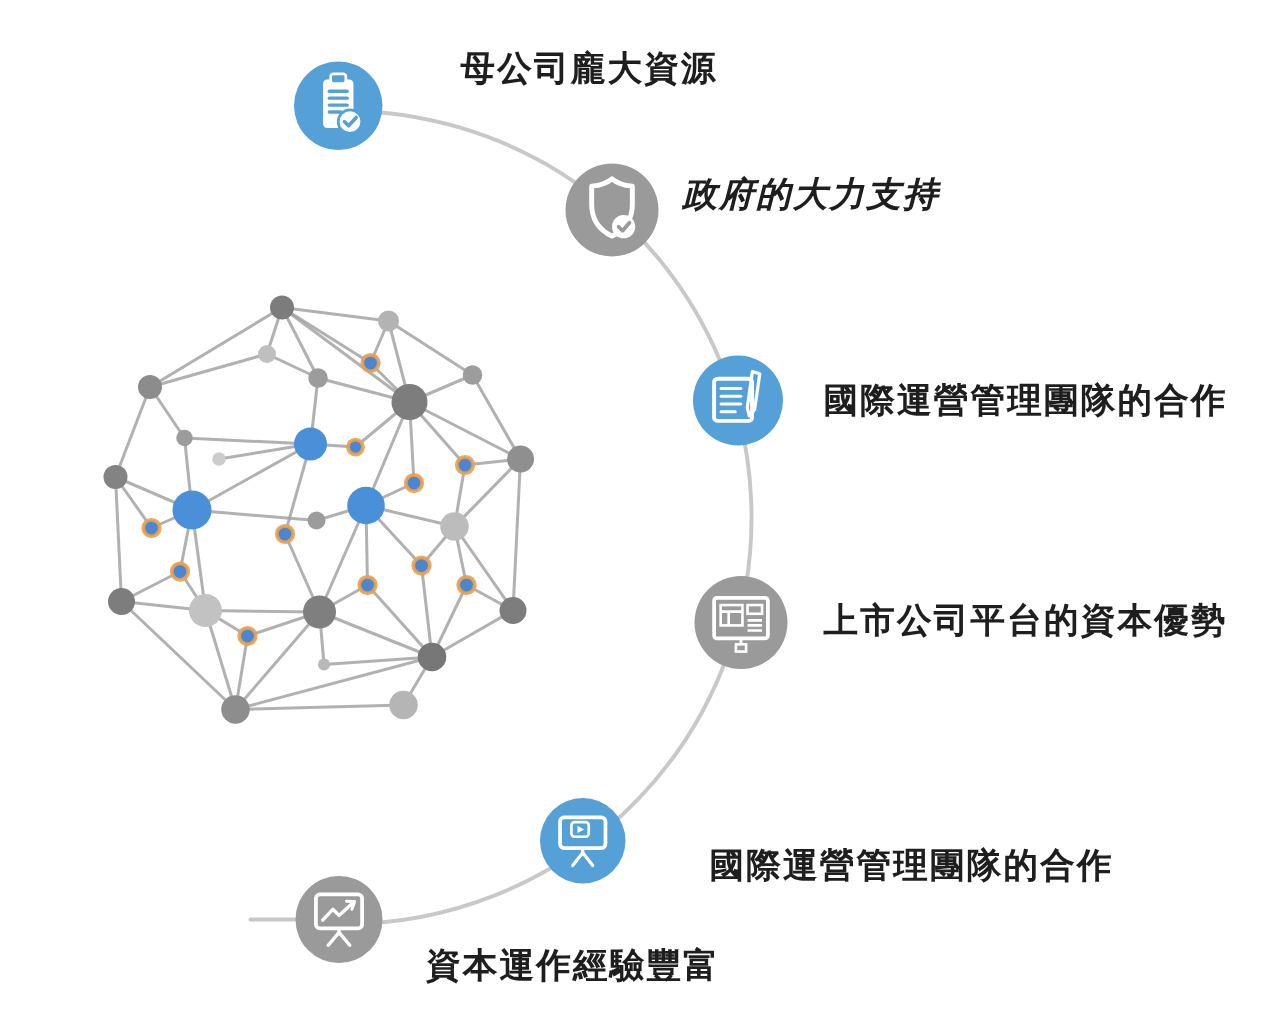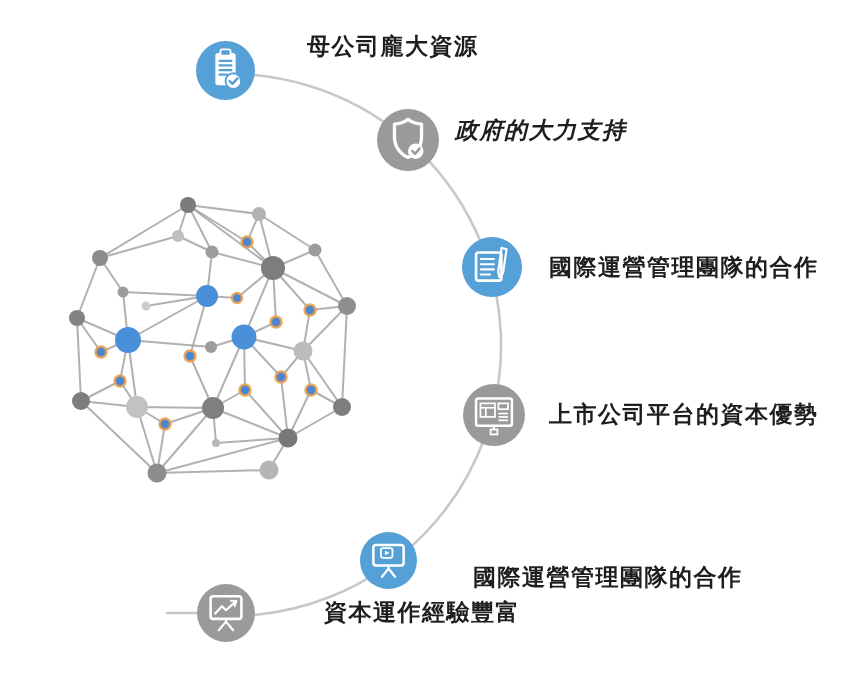--- a/index.html
+++ b/index.html
@@ -221,16 +221,16 @@
   <div class="feature">
     <div class="icon-circle" style="left: 197px; top: 584px; width: 58px; height: 58px; background: rgb(154, 154, 154);">
       <svg viewBox="0 0 64 64">
         <rect x="15" y="13.5" width="34" height="25" rx="3" fill="none" stroke="#fff" stroke-width="2.8"></rect>
         <path d="M20 32.5 L27.5 24.5 L32 29 L42.5 19.5" fill="none" stroke="#fff" stroke-width="2.5" stroke-linecap="round" stroke-linejoin="round"></path>
         <path d="M37.5 18.5 L43.5 18.8 L41.5 24.5" fill="none" stroke="#fff" stroke-width="2.2" stroke-linecap="round" stroke-linejoin="round"></path>
         <line x1="32" y1="38.5" x2="32" y2="43.5" stroke="#fff" stroke-width="2.4"></line>
         <path d="M32 41.5 L24 51 M32 41.5 L40 51" stroke="#fff" stroke-width="2.4" fill="none" stroke-linecap="round"></path>
       </svg>
     </div>
-    <div class="feature-label" style="left: 284px; top: 612px; margin-left: 40px;">資本運作經驗豐富</div>
+    <div class="feature-label" style="left: 284px; top: 644px;">資本運作經驗豐富</div>
   </div>
 
 </div>
 
 </body></html>

